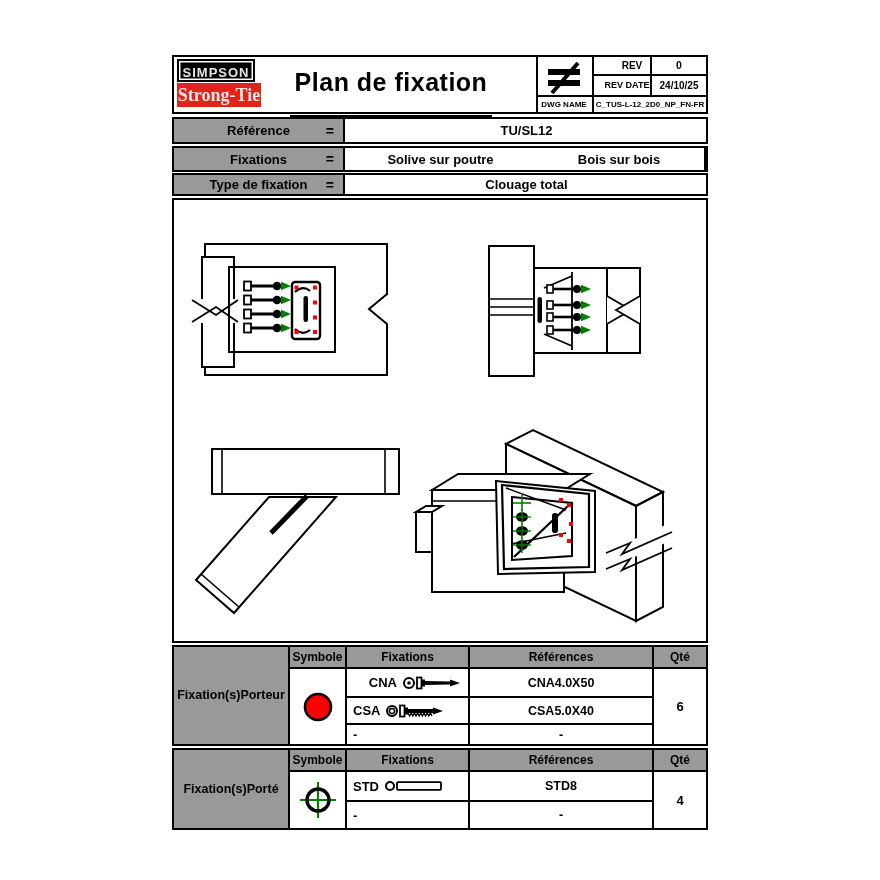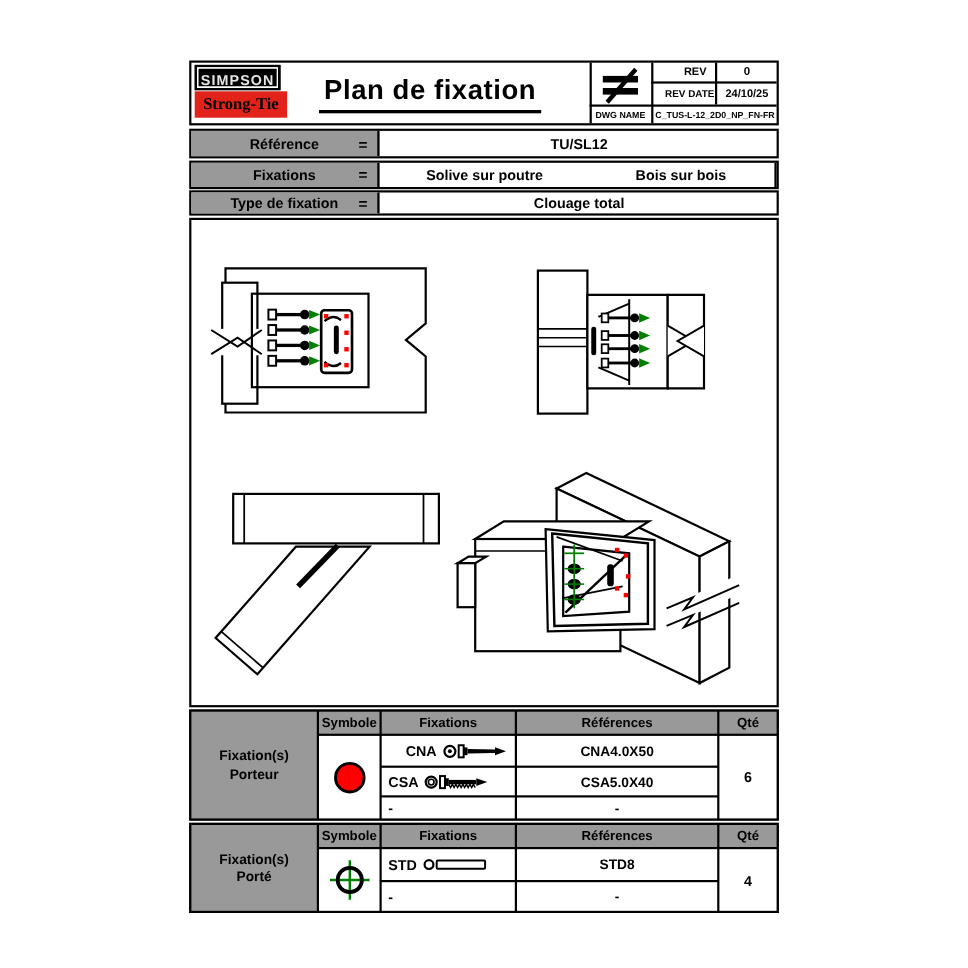--- a/index.html
+++ b/index.html
@@ -6,26 +6,26 @@
   html,body { width:880px; height:880px; background:#fff; font-family:"Liberation Sans", sans-serif; }
   .page { position:relative; width:880px; height:880px; background:#fff; overflow:hidden; }
   .doc { position:absolute; left:172px; top:55px; width:536px; height:775px; }
 
   
   .hdr { position:absolute; left:0; top:0; width:536px; height:59px; border:2px solid #000; background:#fff; }
   .logo { position:absolute; left:3px; top:2px; width:84px; }
   .logo-top { background:#000; color:#e5e5e5; width:78px; height:23px; line-height:23px;
               text-align:center; font-weight:bold; font-size:13px; letter-spacing:1px;
               border:2px solid #000; box-shadow: inset 0 0 0 1.5px #fff; }
-  .logo-bot { background:var(--brand_red,#e2231a); color:#000000; width:84px; height:24px; line-height:24px;
-              text-align:center; font-weight:bold; font-size:15px; margin-top:1px;
+  .logo-bot { background:var(--brand_red,#e2231a); color:#e5e5e5; width:84px; height:24px; line-height:24px;
+              text-align:center; font-weight:bold; font-size:18px; margin-top:1px;
               font-family:"Liberation Serif", serif; }
   .title-wrap { position:absolute; left:96px; top:11px; width:242px; text-align:center; }
   .title { display:inline-block; font-size:25px; font-weight:bold; letter-spacing:0.5px;
-           border-bottom:3px solid #000; padding:0 5px 3px; }
+           border-bottom:3px solid #000; padding:0 5px 18px; }
   .vl { position:absolute; width:2px; background:#000; }
   .hl { position:absolute; height:2px; background:#000; }
   .hcell { position:absolute; font-weight:bold; text-align:center; overflow:hidden; white-space:nowrap; }
 
   
   .irow { position:absolute; left:0; width:536px; border:2px solid #000; background:#fff; }
   .ilabel { position:absolute; left:0; top:0; bottom:0; width:171px; background:var(--cell_gray,#999);
             border-right:2px solid #000; display:flex; align-items:center; justify-content:center;
             font-weight:bold; font-size:13px; }
   .ieq { position:absolute; right:9px; top:50%; transform:translateY(-50%); font-weight:bold; font-size:14px; }
@@ -37,21 +37,21 @@
   .draw { position:absolute; left:0; top:143px; width:536px; height:445px; border:2px solid #000; background:#fff; }
 
   
   .ftable { position:absolute; left:0; width:536px; border:2px solid #000; background:#000;
             display:grid; grid-template-columns:114px 55px 121px 182px 1fr; gap:2px; }
   .t1 { top:590px; height:101px; grid-template-rows:20px 27px 25px 1fr; }
   .t2 { top:693px; height:82px;  grid-template-rows:20px 28px 1fr; }
   .gcell { background:var(--cell_gray,#999); display:flex; align-items:center; justify-content:center;
            font-weight:bold; font-size:12px; }
   .wcell { background:#fff; }
-  .group { grid-column:1; display:flex; flex-direction:column; align-items:center; justify-content:center;
+  .group { grid-column:1; display:flex; align-items:center; justify-content:center;
            font-size:12.5px; line-height:1.3; background:var(--cell_gray,#999); font-weight:bold; }
   .t1 .group { grid-row:1/5; } .t2 .group { grid-row:1/4; }
   .symcell { grid-column:2; display:flex; align-items:center; justify-content:center; }
   .t1 .symcell { grid-row:2/5; } .t2 .symcell { grid-row:2/4; }
   .qtycell { grid-column:5; display:flex; align-items:center; justify-content:center; font-weight:bold; font-size:13px; }
   .t1 .qtycell { grid-row:2/5; } .t2 .qtycell { grid-row:2/4; }
   .fixcell { grid-column:3; display:flex; align-items:center; padding-left:6px; gap:5px;
              font-weight:bold; font-size:13px; }
   .refcell { grid-column:4; display:flex; align-items:center; justify-content:center;
              font-weight:bold; font-size:12.5px; }

